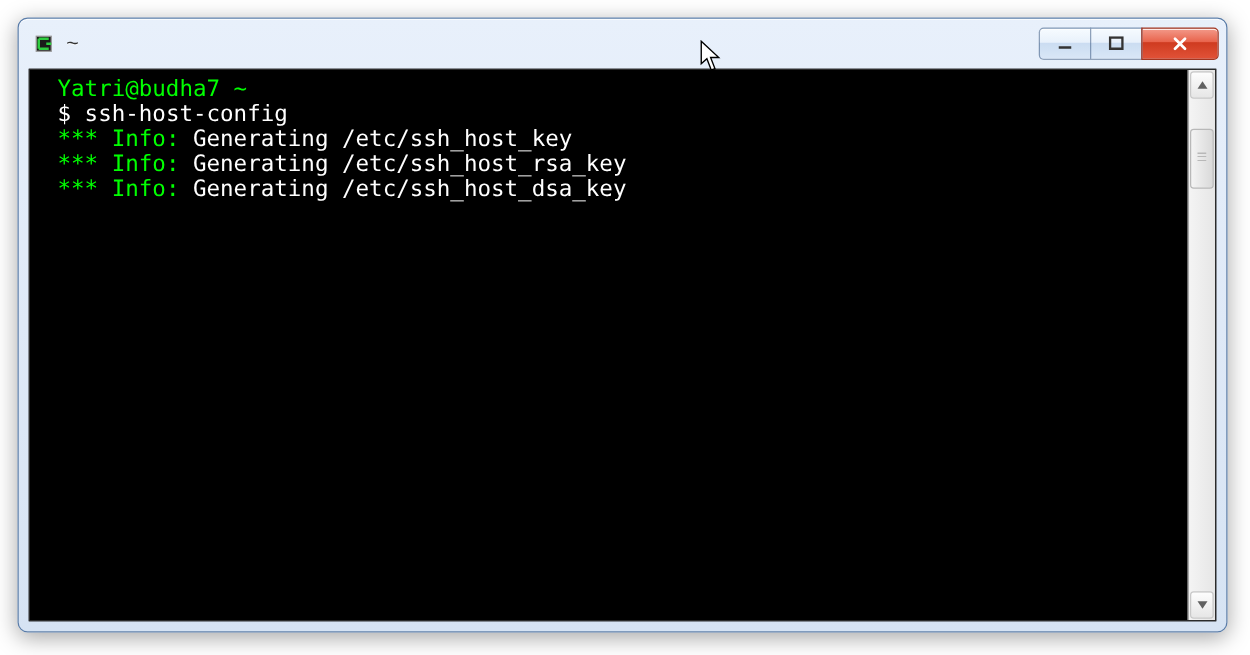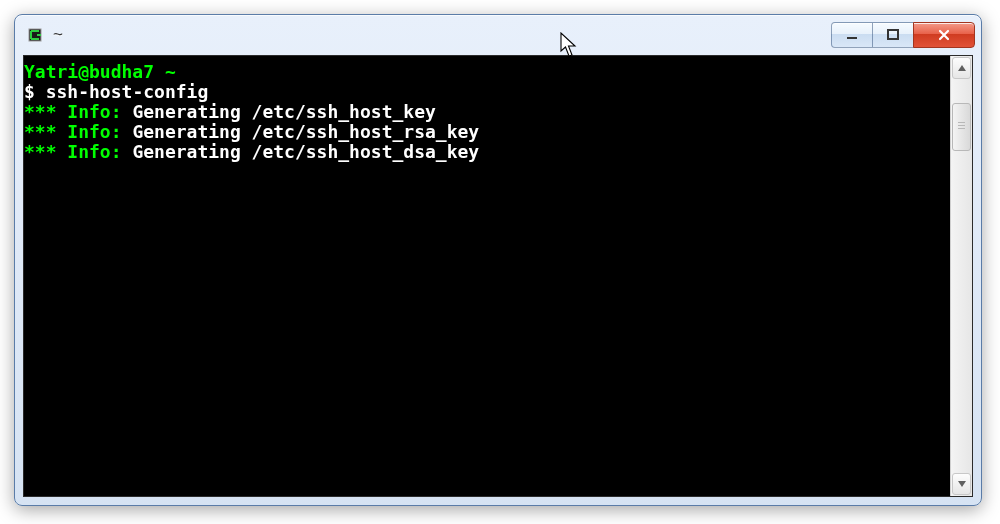--- a/index.html
+++ b/index.html
@@ -79,27 +79,27 @@
     .client-area {
       flex: 1;
       margin: 0 8px 8px 8px;
       background: #000;
       border: 1px solid #2b2b2b;
       display: flex;
       position: relative;
     }
     .terminal {
       flex: 1;
-      padding: 6px 0;
+      padding: 6px 22px;
       font-family: "Lucida Console", "DejaVu Sans Mono", "Courier New", monospace;
       font-size: 18px;
       line-height: 20px;
       color: #fff;
       white-space: pre;
-      font-weight: bold;
+      font-weight: normal;
       overflow: hidden;
     }
     .scrollbar {
       width: 22px;
       background: linear-gradient(90deg, #f4f4f4, #e6e6e6);
       border-left: 1px solid #cfcfcf;
       display: flex;
       flex-direction: column;
     }
     .sb-btn {

